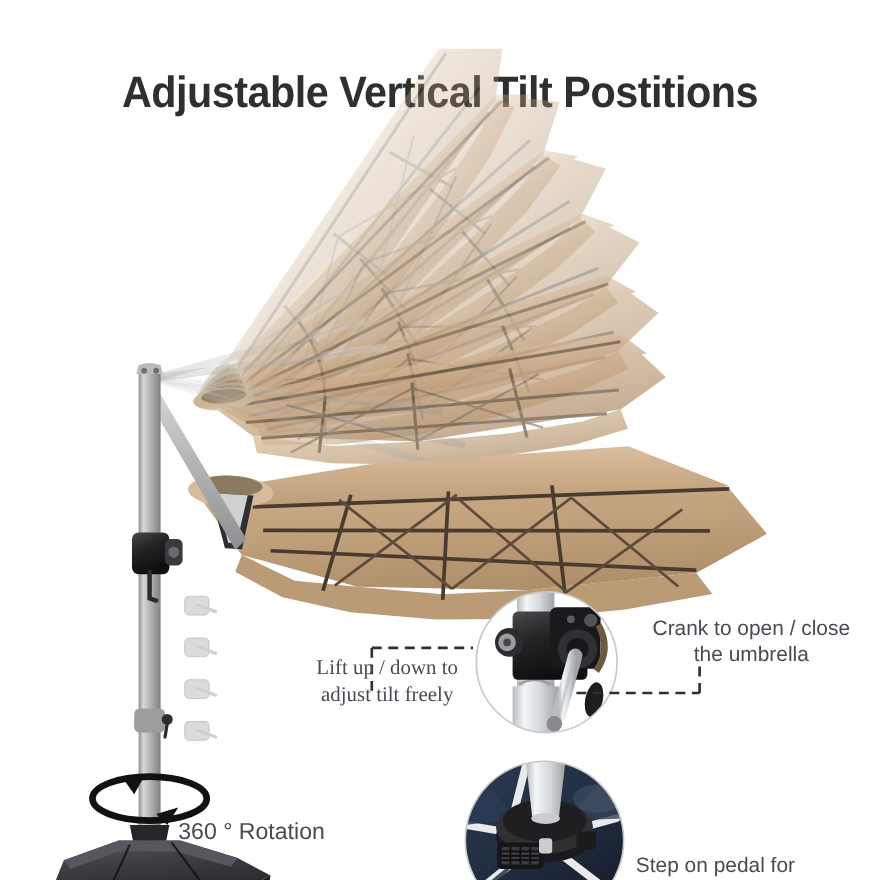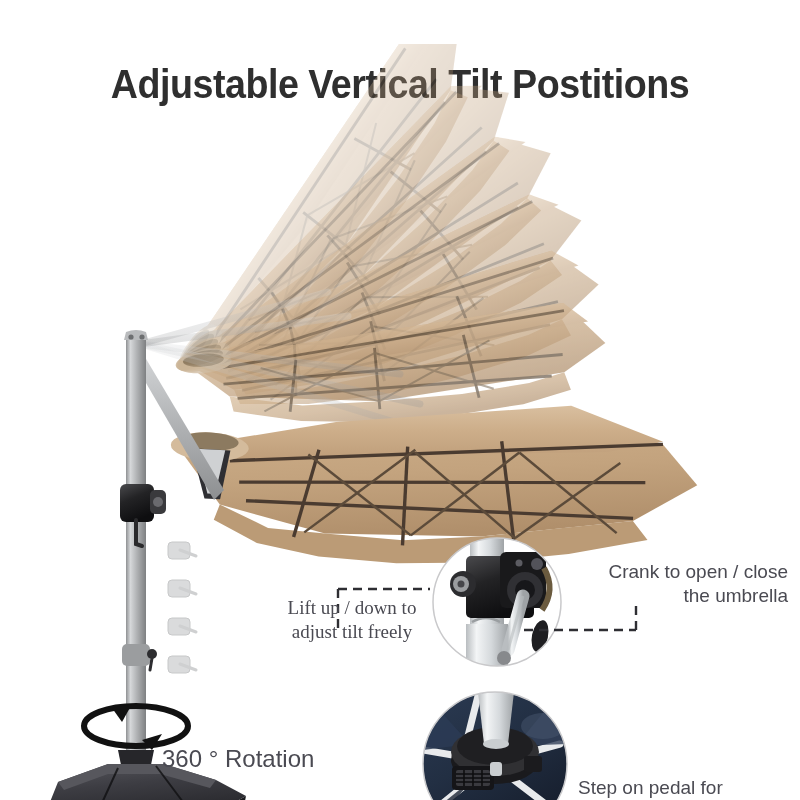--- a/index.html
+++ b/index.html
@@ -58,34 +58,34 @@
     left: 262px;
     top: 552px;
     width: 180px;
     text-align: center;
     font-family: Liberation Serif, serif;
   }
   #callout-crank {
     left: 578px;
     top: 516px;
     width: 210px;
-    text-align: right;
+    text-align: center;
   }
   #callout-pedal {
     left: 578px;
     top: 732px;
     width: 215px;
     text-align: left;
   }
   #callout-rotation {
     left: 162px;
     top: 700px;
     width: 200px;
     text-align: left;
-    font-size: 24px;
+    font-size: 21px;
     color: #4a4a52;
   }
 </style>
 </head>
 <body>
 
 <div id="page">
 
   <div id="title">Adjustable Vertical Tilt Postitions</div>
 

